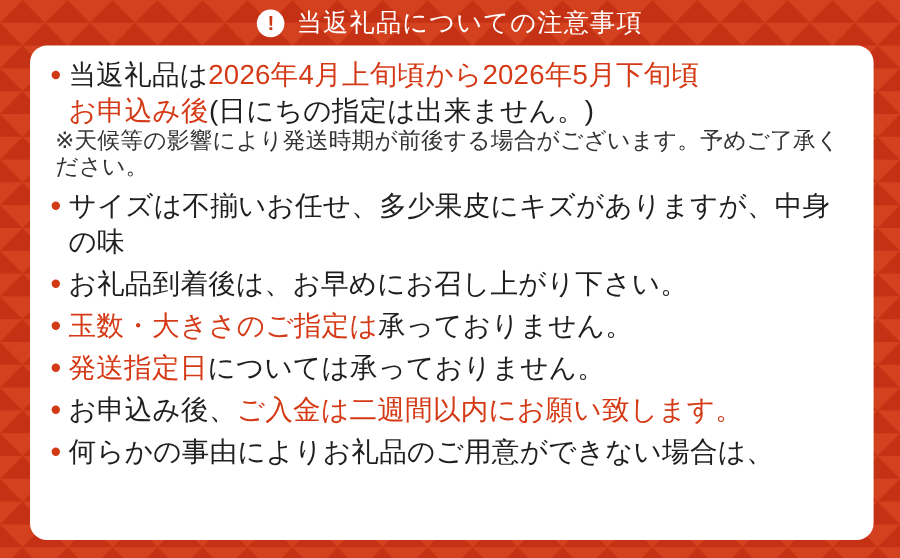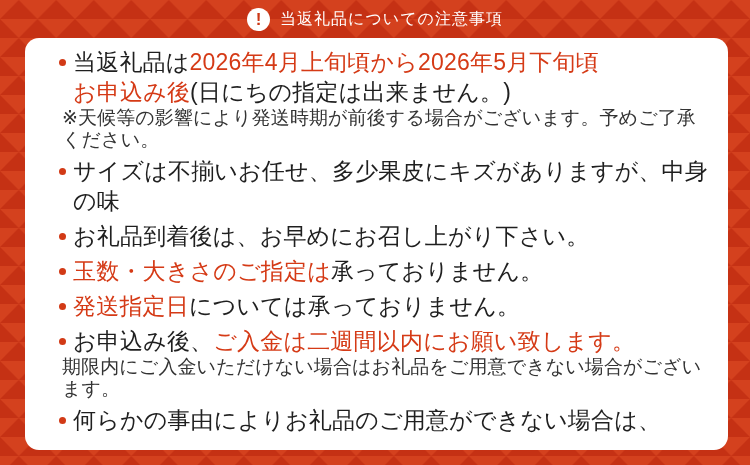--- a/index.html
+++ b/index.html
@@ -15,31 +15,31 @@
     display: flex; align-items: center; justify-content: center; gap: 10px;
   }
   .icon-circle {
     width: 23px; height: 23px; border-radius: 50%;
     background: #ffffff; color: #cc3715;
     font-weight: bold; font-size: 17px; line-height: 23px;
     display: flex; align-items: center; justify-content: center;
     flex: 0 0 auto;
   }
   .title {
-    color: #ffffff; font-size: 16px; letter-spacing: 1px; font-weight: 500;
+    color: #ffffff; font-size: 21px; letter-spacing: 1px; font-weight: 500;
   }
 
   .panel {
     position: absolute; left: 25px; top: 38px;
     width: 703px; height: 412px;
     background: #ffffff; border-radius: 14px;
     box-sizing: border-box; padding: 9px 16px 6px 21px;
   }
   ul.notices { list-style: none; margin: 0; padding: 0; }
-  ul.notices > li { margin-bottom: 5px; margin-left: 16px; }
+  ul.notices > li { margin-bottom: 5px; }
   .main {
     margin: 0; padding-left: 11px; position: relative;
     font-size: 23px; line-height: 30px; color: #1f1f1f;
     letter-spacing: 0.2px;
   }
   .main::before {
     content: ""; position: absolute; left: -3px; top: 12px;
     width: 7px; height: 7px; border-radius: 50%; background: #d23a16;
   }
   .t-red { color: #d53a16; }
@@ -101,21 +101,20 @@
     <li>
       <p class="main">
         <span class="t-red">発送指定日</span><span class="t-black">については承っておりません。</span>
       </p>
     </li>
 
     <li>
       <p class="main">
         <span class="t-black">お申込み後、</span><span class="t-red">ご入金は二週間以内にお願い致します。</span>
       </p>
-      <p class="note">期限内にご入金いただけない場合はお礼品をご用意できない場合がございます。</p>
     </li>
 
     <li>
       <p class="main">
         <span class="t-black">何らかの事由によりお礼品のご用意ができない場合は、</span><br>
         
       </p>
     </li>
 
   </ul>

